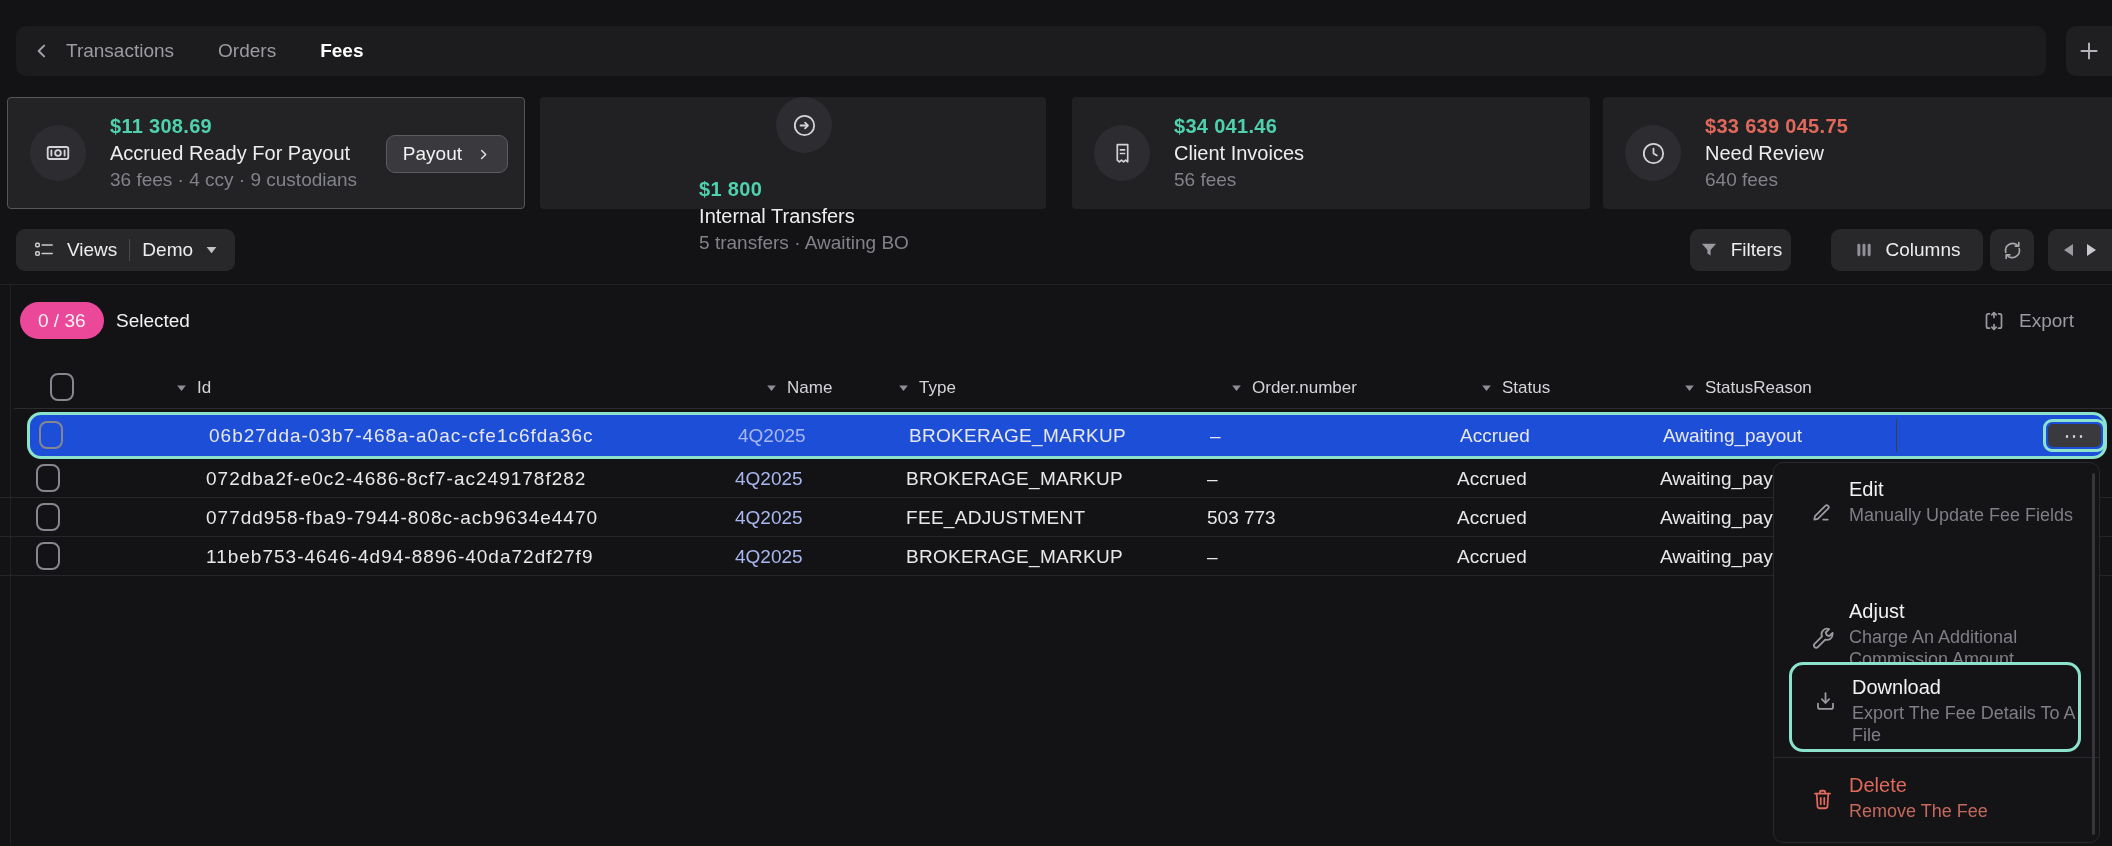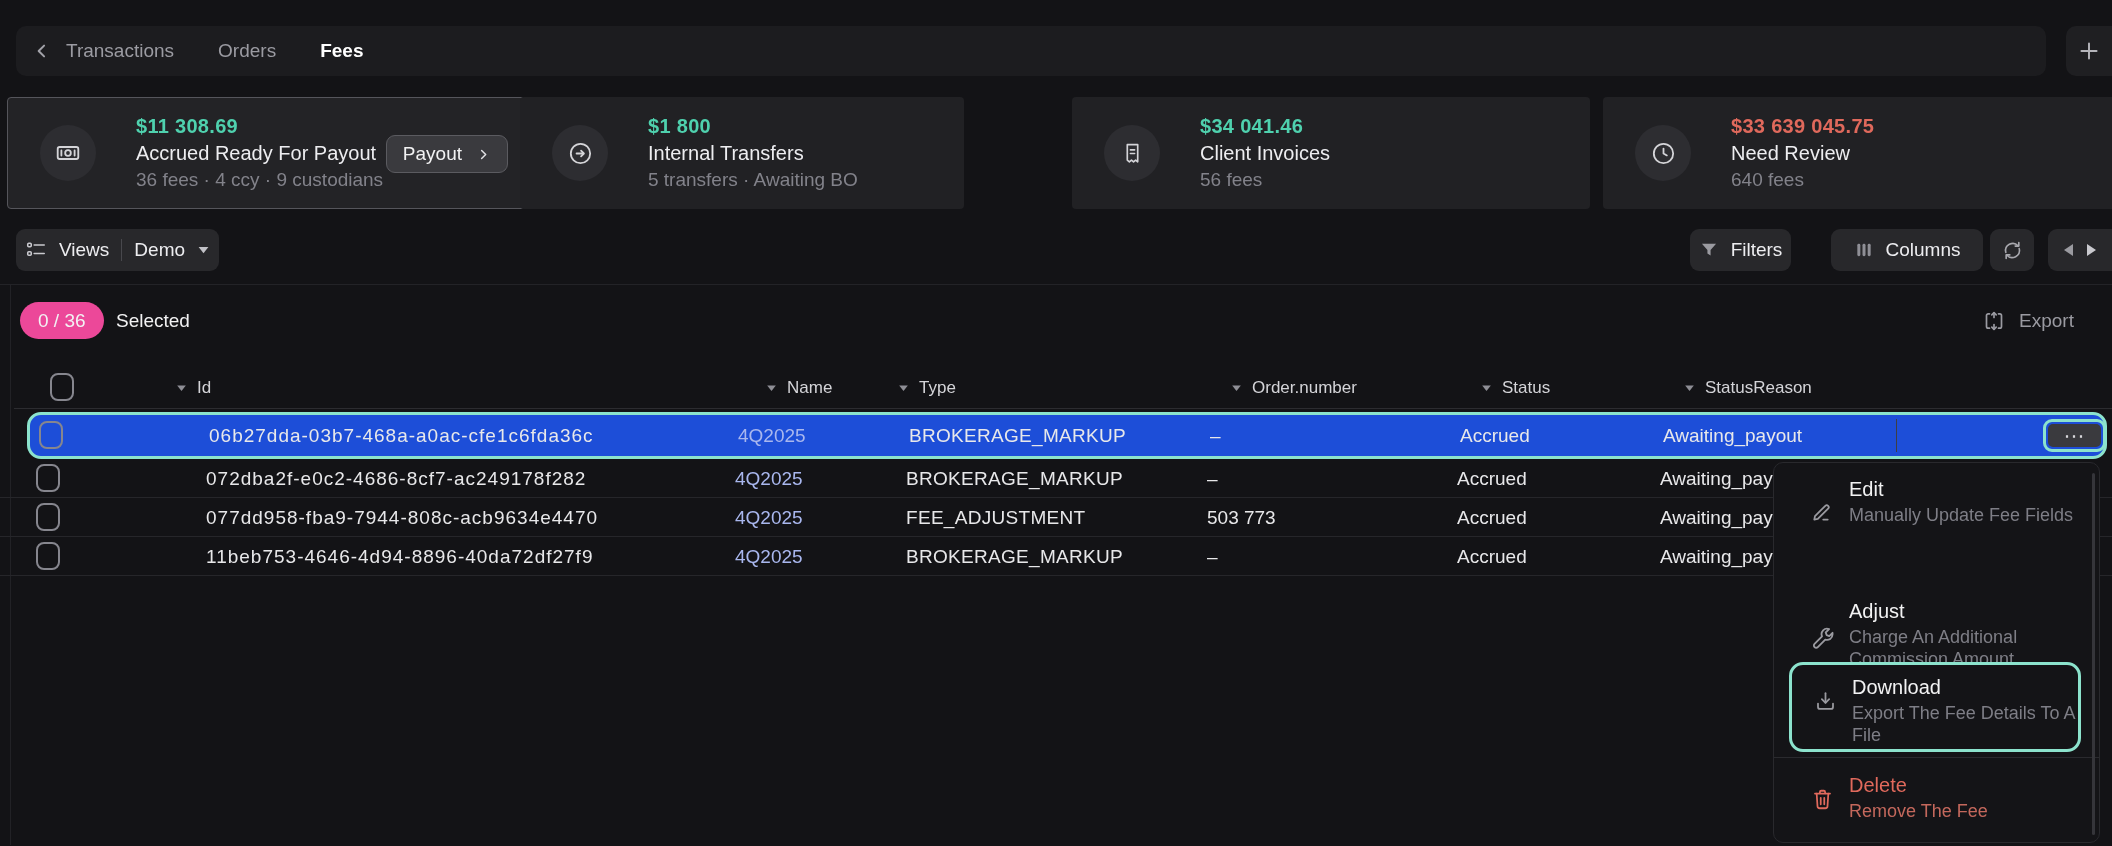--- a/index.html
+++ b/index.html
@@ -23,24 +23,24 @@
   .back-ic { color:#a2a2a9; }
   .add-btn {
     position:absolute; left:2066px; top:26px; width:46px; height:50px;
     background:#1f1f22; border-radius:10px 0 0 10px;
     display:flex; align-items:center; justify-content:center; color:#b4b4ba;
   }
 
   
   .card {
     position:absolute; top:97px; height:112px; background:#212124; border-radius:4px;
-    display:flex; align-items:center; padding-left:32px; gap:40px;
+    display:flex; align-items:center; padding-left:22px; gap:24px;
   }
   .card.c1 { left:7px;   width:518px; border:1px solid #55555b; background:#232326; }
-  .card.c2 { left:520px; width:444px; }
+  .card.c2 { left:540px; width:506px;flex-direction:column; }
   .card.c3 { left:1072px; width:518px; }
   .card.c4 { left:1603px; width:544px; }
   .card-icon {
     width:56px; height:56px; border-radius:50%; background:#2d2d31; flex:none;
     display:flex; align-items:center; justify-content:center; color:#d4d4d8;
   }
   .card-text { display:flex; flex-direction:column; }
   .amount { font-size:20px; font-weight:700; line-height:24px; letter-spacing:.3px; }
   .amount.teal { color:#4fd1ae; }
   .amount.red  { color:#e0695c; }
@@ -51,21 +51,21 @@
     background:#3a3a3e; border:1px solid #5b5b60; border-radius:9px;
     display:flex; align-items:center; gap:14px; font-size:19px; color:#f2f2f3;
   }
 
   
   .tbtn {
     position:absolute; top:229px; height:42px; background:#28282b; border-radius:9px;
     display:flex; align-items:center; justify-content:center; gap:12px;
     font-size:19px; color:#ededf0;
   }
-  .views-btn   { left:16px; padding:0 9px; }
+  .views-btn   { left:16px; padding:0 17px; }
   .vdivider { width:1px; height:22px; background:#48484d; }
   .filters-btn { left:1690px; width:101px; }
   .columns-btn { left:1831px; width:152px; }
   .refresh-btn { left:1990px; width:44px; color:#a8a8ae; }
   .pager-btn   { left:2048px; width:64px; gap:10px; border-radius:9px 0 0 9px; }
 
   .hr1 { position:absolute; left:0; top:284px; width:2112px; height:1px; background:#232327; }
   .left-edge { position:absolute; left:10px; top:285px; width:1px; height:560px; background:#222226; }
 
   

